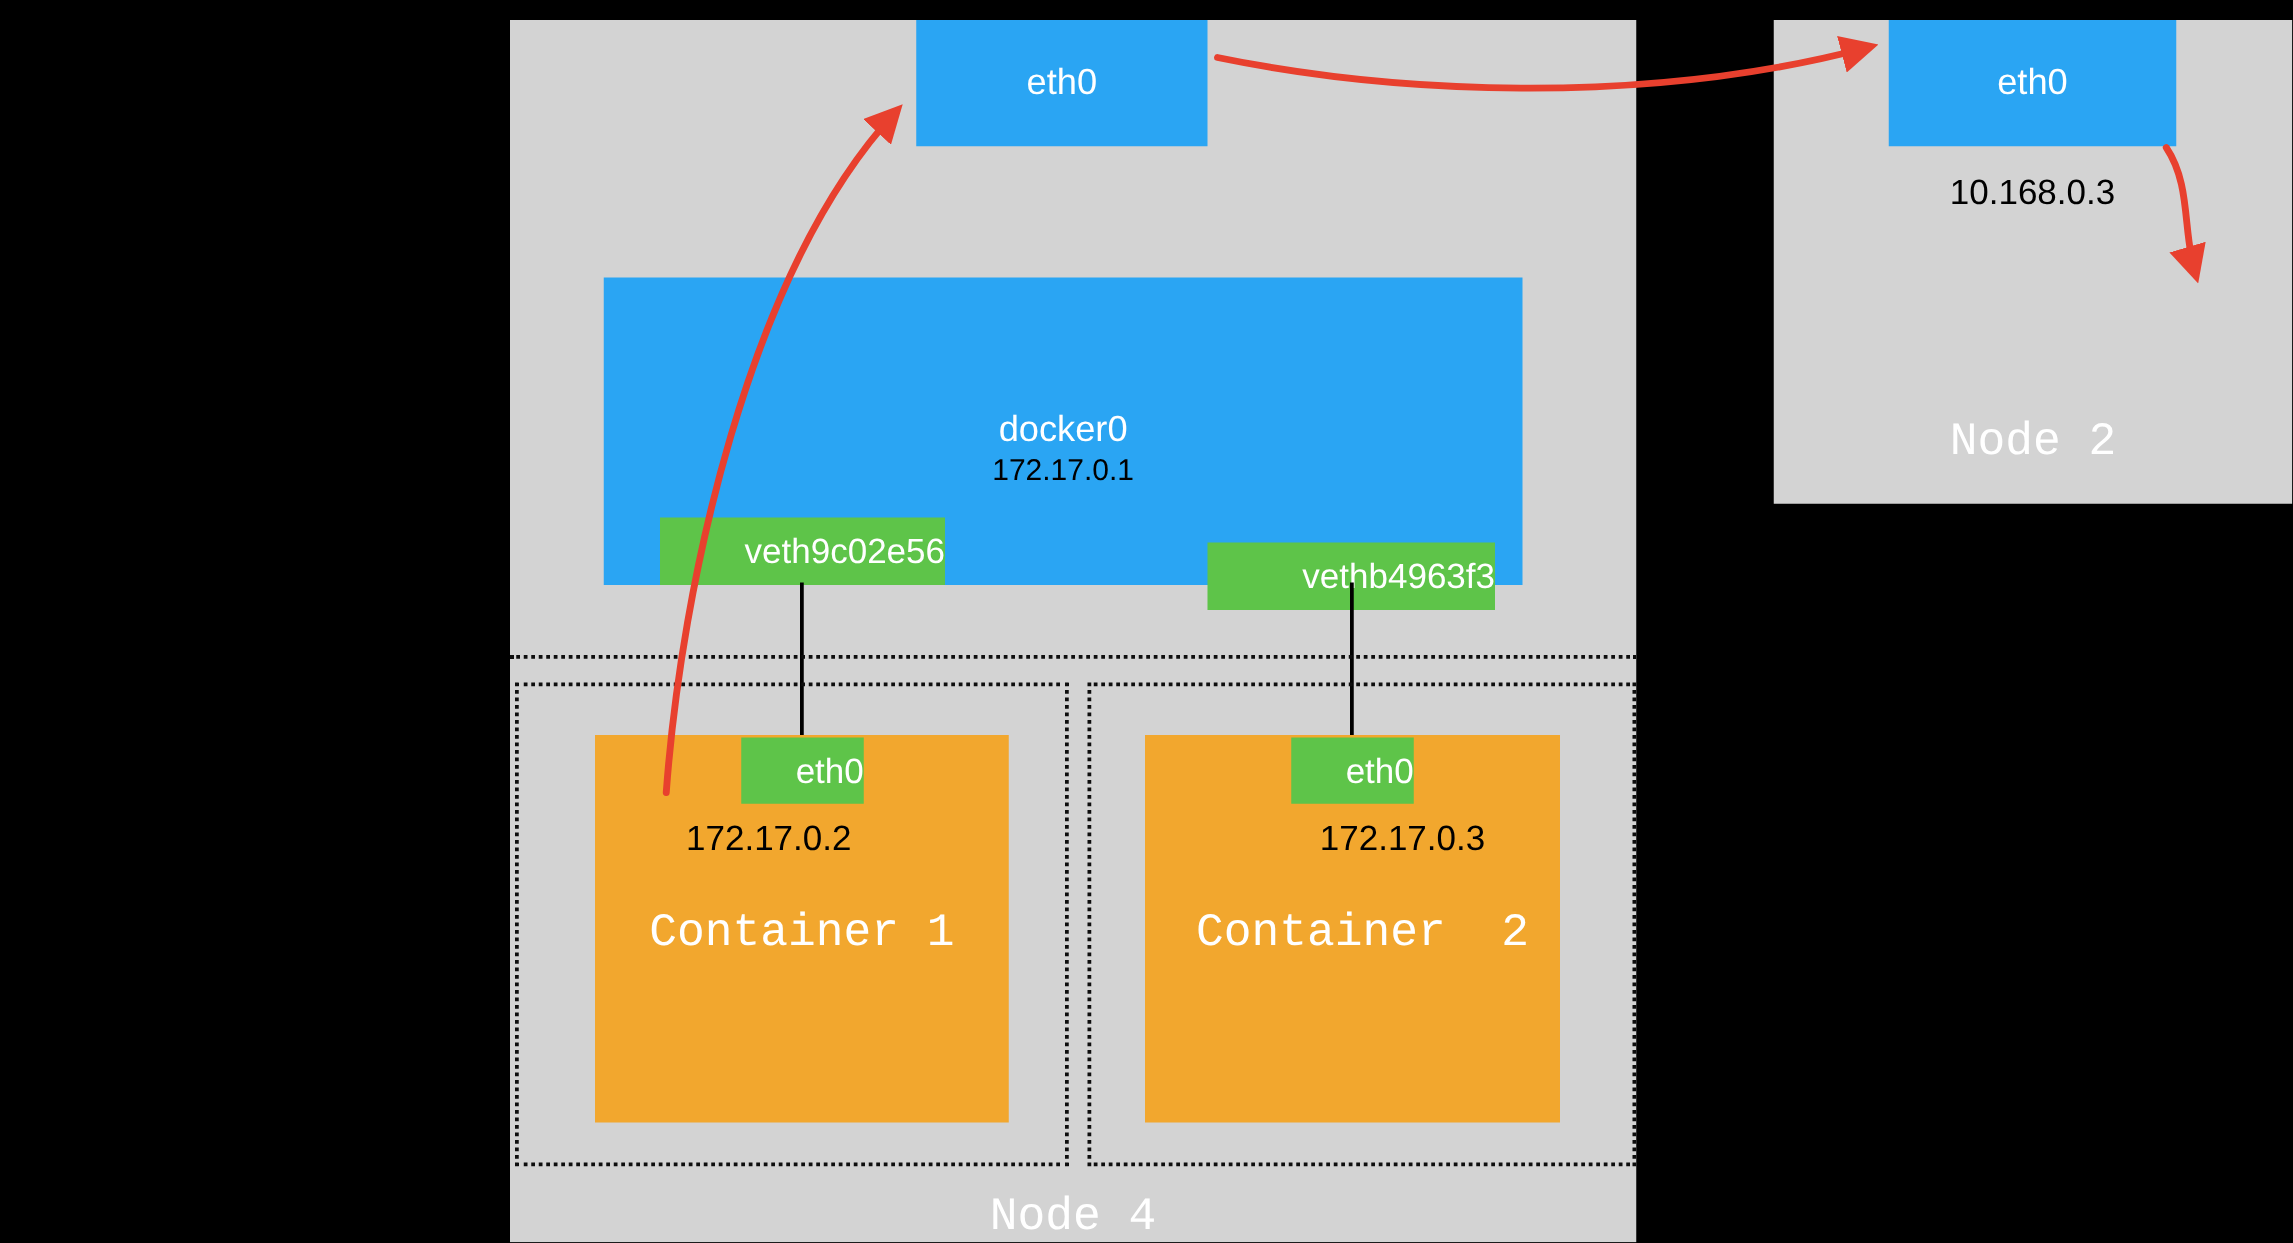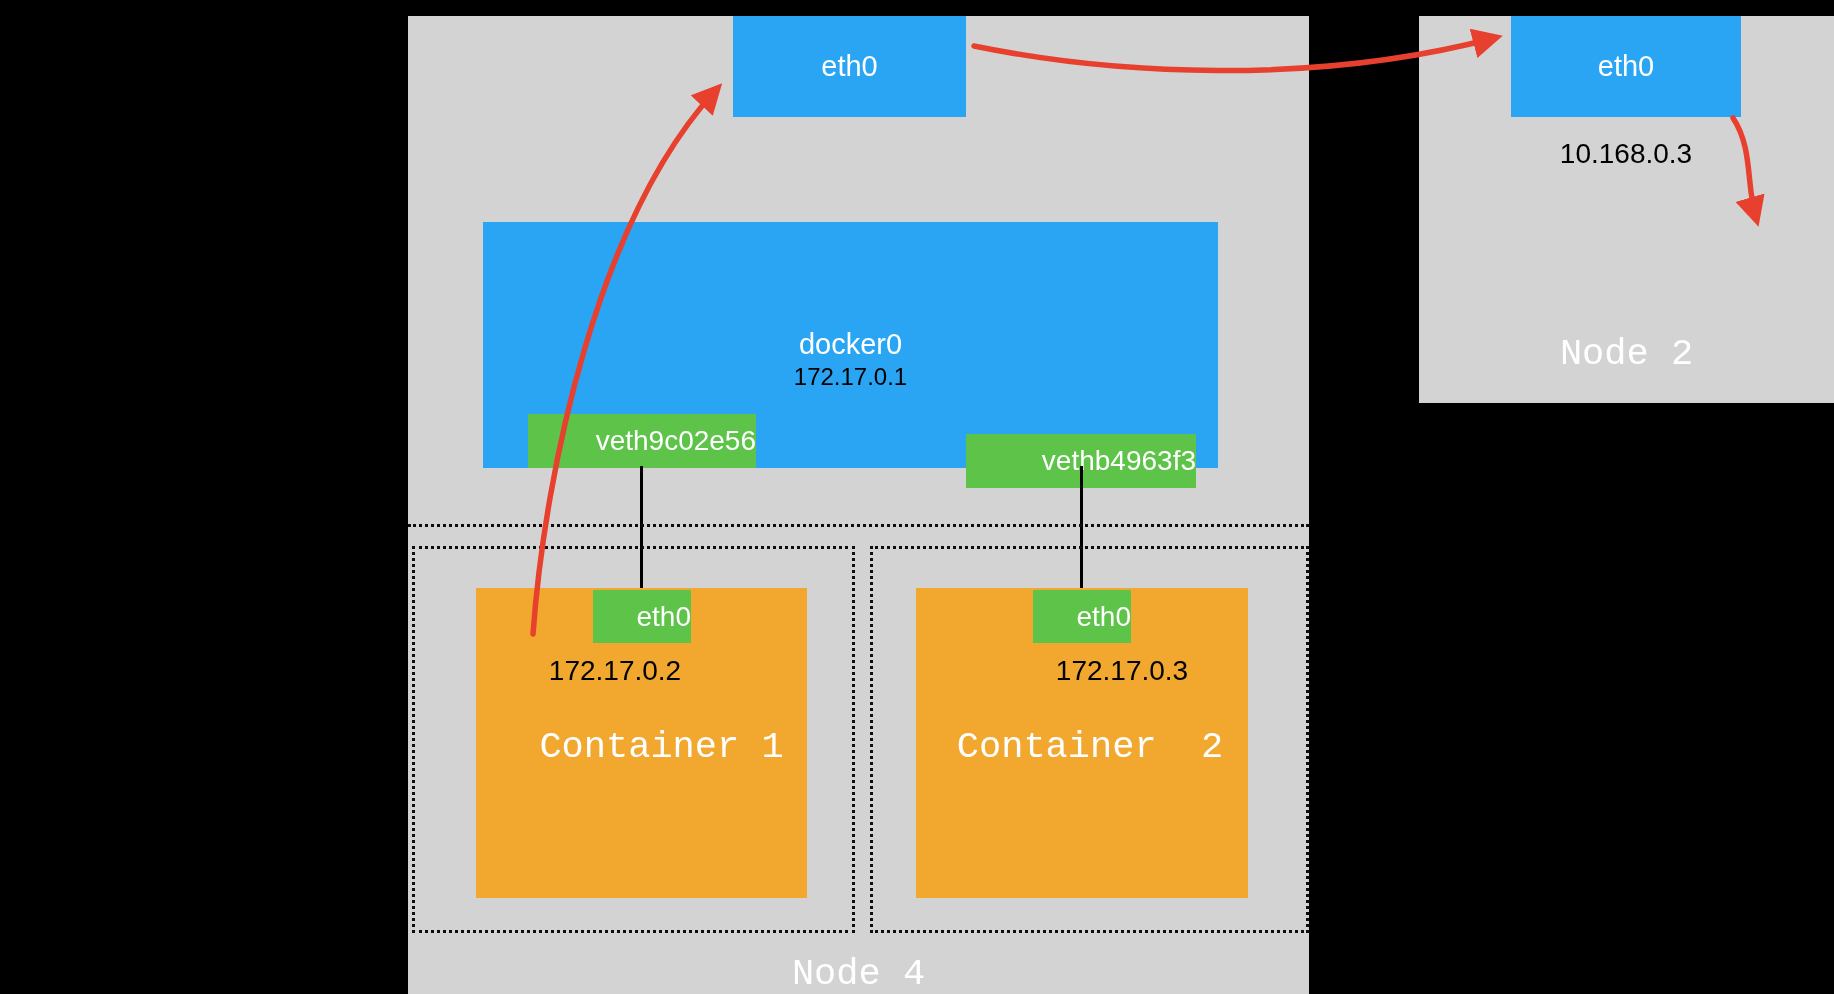--- a/index.html
+++ b/index.html
@@ -74,21 +74,21 @@
   .c2-ip { left: 916px;  top: 655px; width: 332px; padding-left: 40px; }
 
   .white-label {
     position: absolute;
     color: #fff;
     font-size: 37px;
     text-align: center;
     white-space: pre;
     font-family: Liberation Mono, monospace;
   }
-  .c1-label { left: 476px; top: 726px; width: 331px; margin-left: 20px; }
+  .c1-label { left: 476px; top: 726px; width: 331px; }
   .c2-label { left: 916px; top: 726px; width: 348px; }
   .node1-label { left: 408px; top: 953px; width: 901px; }
   .node2-label { left: 1419px; top: 333px; width: 415px; }
 
   .dotted-line {
     position: absolute;
     border-top: 3px dotted #0d0d0d;
   }
   .sep-line { left: 408px; top: 524px; width: 901px; }
 

